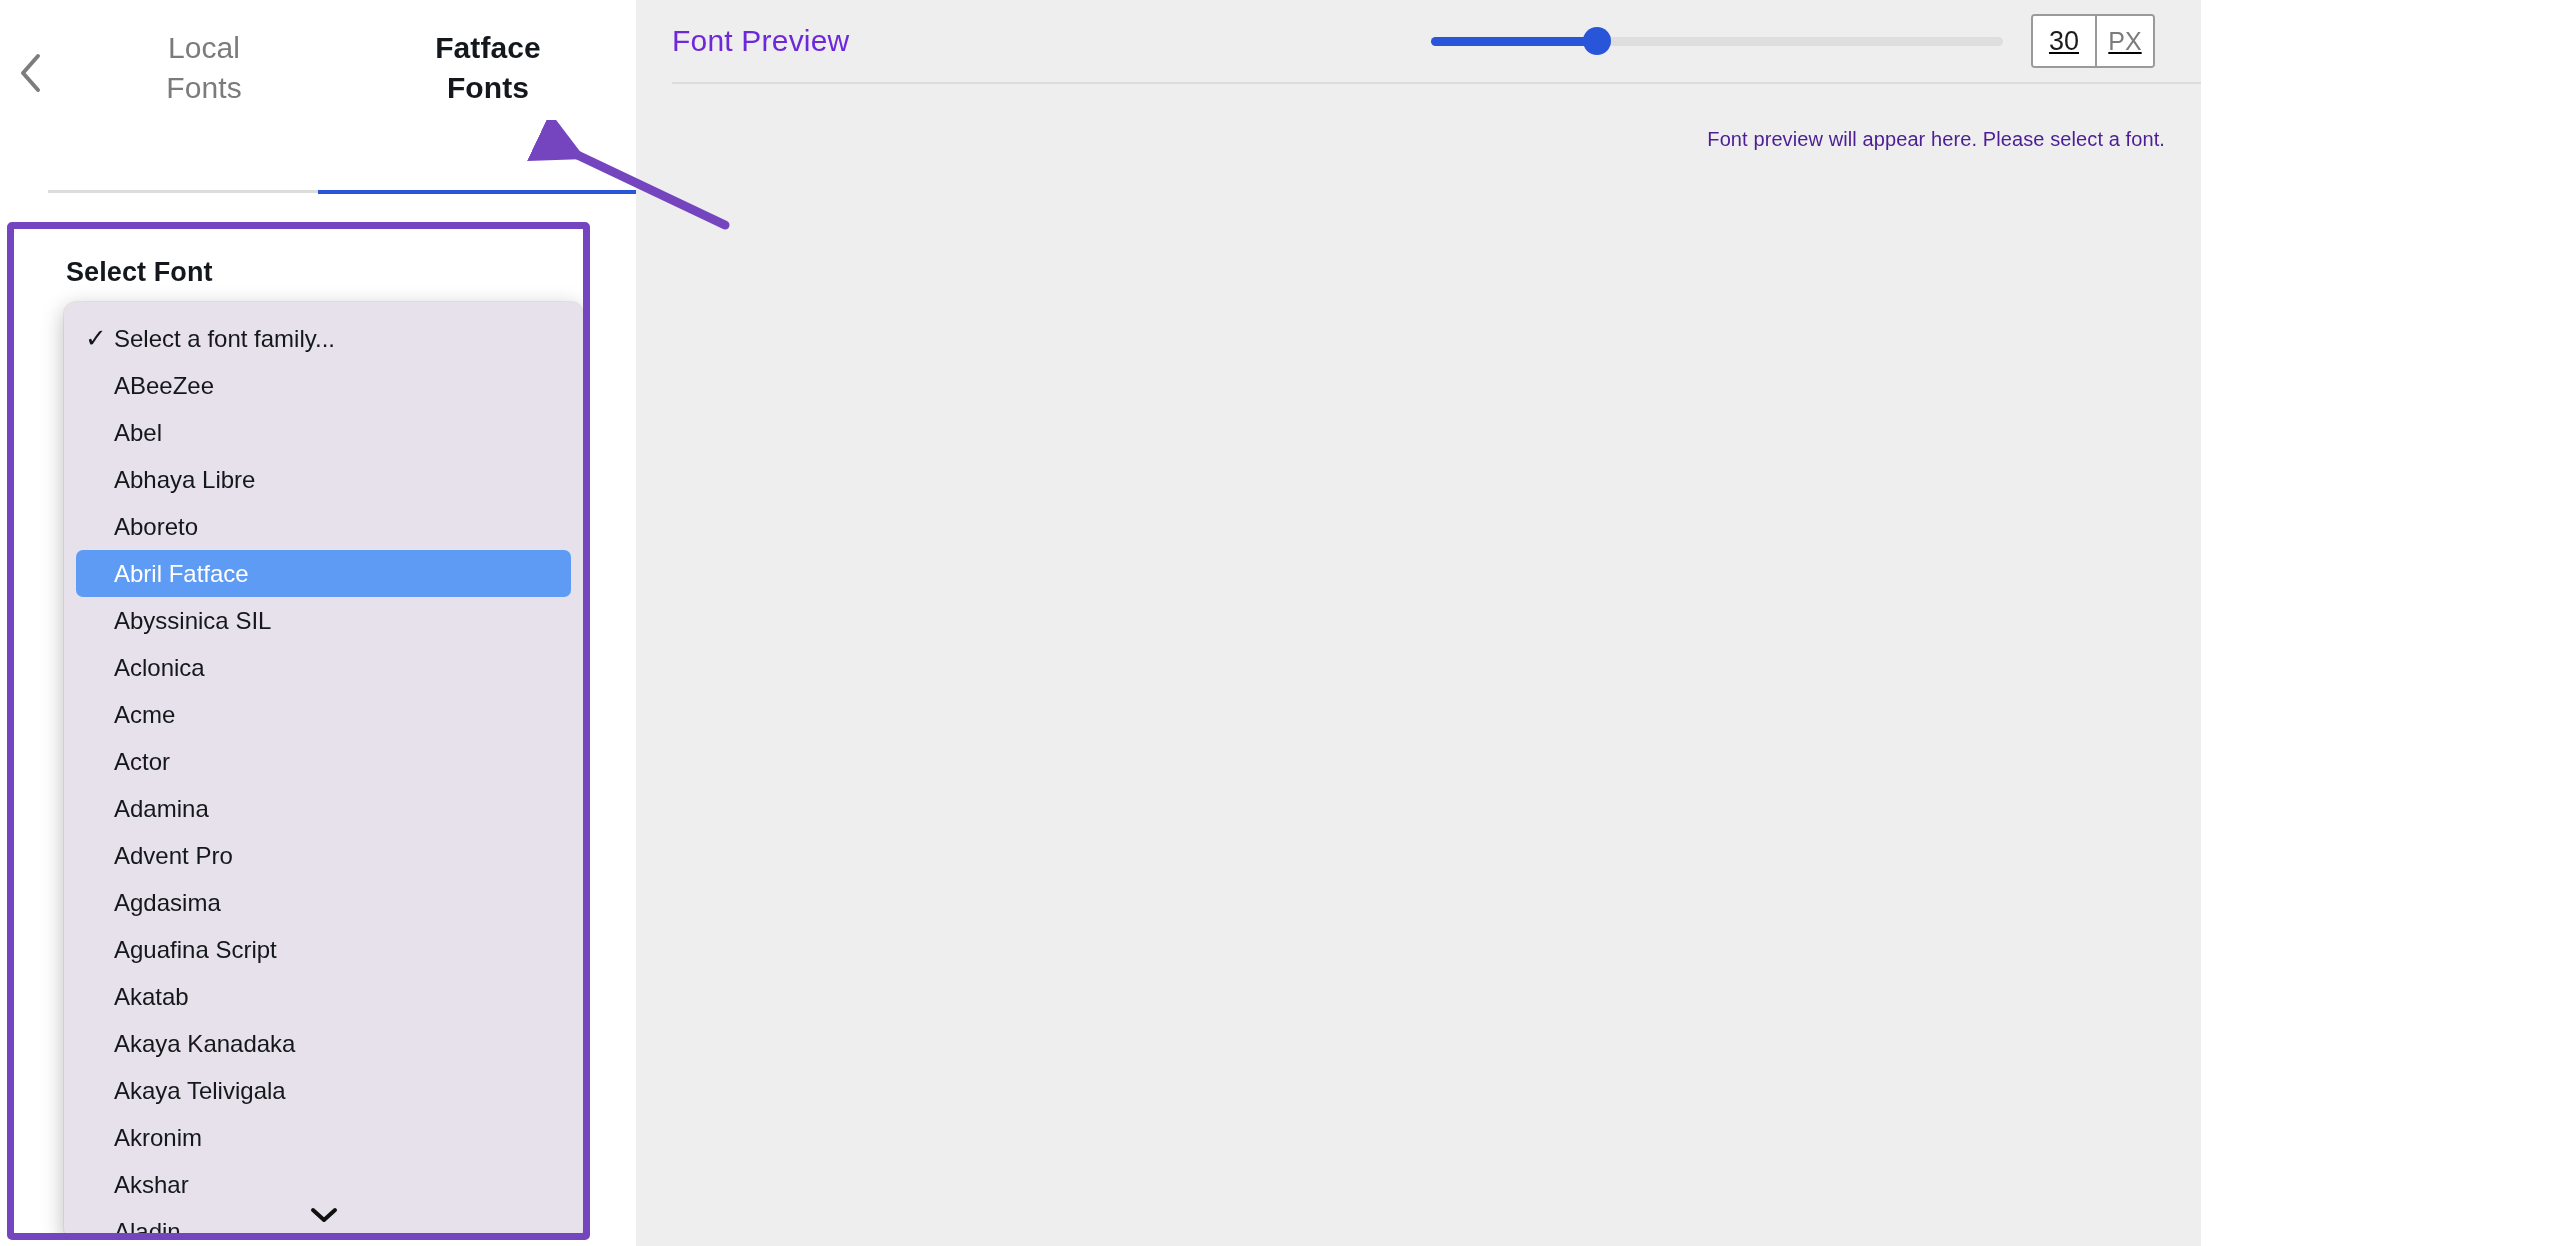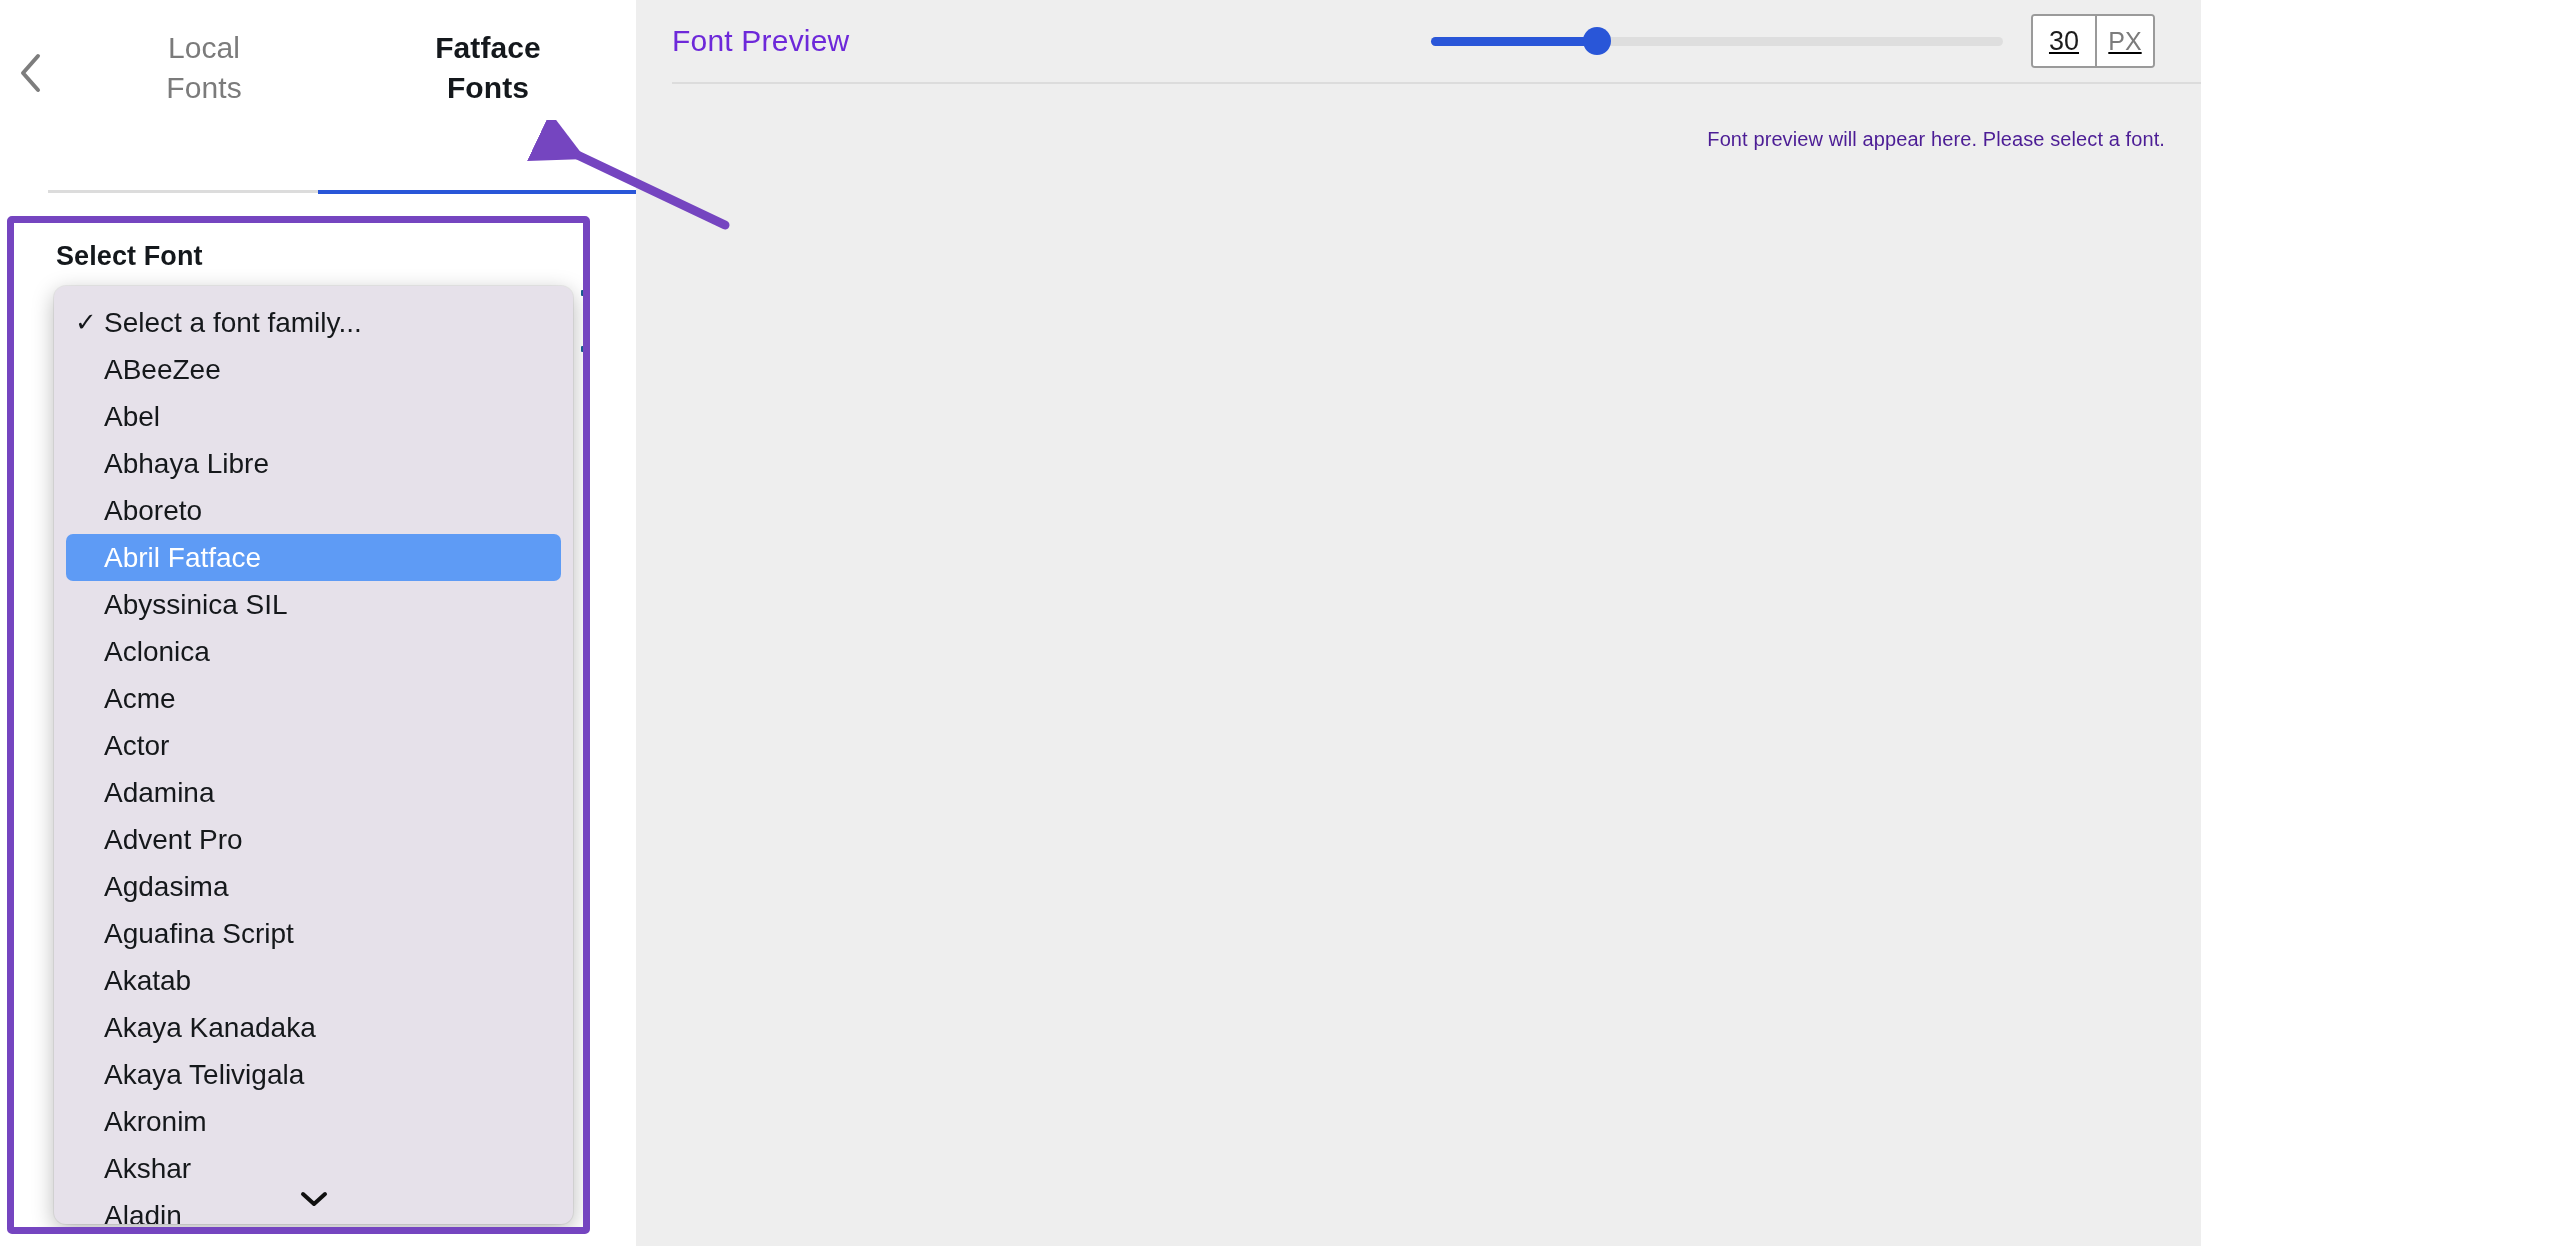--- a/index.html
+++ b/index.html
@@ -89,27 +89,27 @@
     width: 50%;
     top: 190px;
     height: 4px;
     background: #2956d8;
   }
 
   
   .select-font-region {
     position: absolute;
     left: 7px;
-    top: 216px;
+    top: 222px;
     width: 583px;
     height: 1018px;
     border: 7px solid #7545c0;
     border-radius: 5px;
     background: #ffffff;
-    padding: 0;
+    padding: 10px;
     overflow: hidden;
   }
 
   .select-font-title {
     font-size: 27px;
     font-weight: 700;
     color: #14181c;
     padding: 18px 0 14px 42px;
     letter-spacing: 0.1px;
   }
@@ -135,21 +135,21 @@
 
   .dd-list {
     list-style: none;
     margin: 0;
     padding: 0 12px;
   }
 
   .dd-item {
     height: 47px;
     line-height: 47px;
-    font-size: 28px;
+    font-size: 24px;
     color: #15181b;
     padding-left: 38px;
     border-radius: 7px;
     white-space: nowrap;
     overflow: hidden;
     cursor: default;
     position: relative;
   }
   .dd-item.checked::before {
     content: "\2713";

